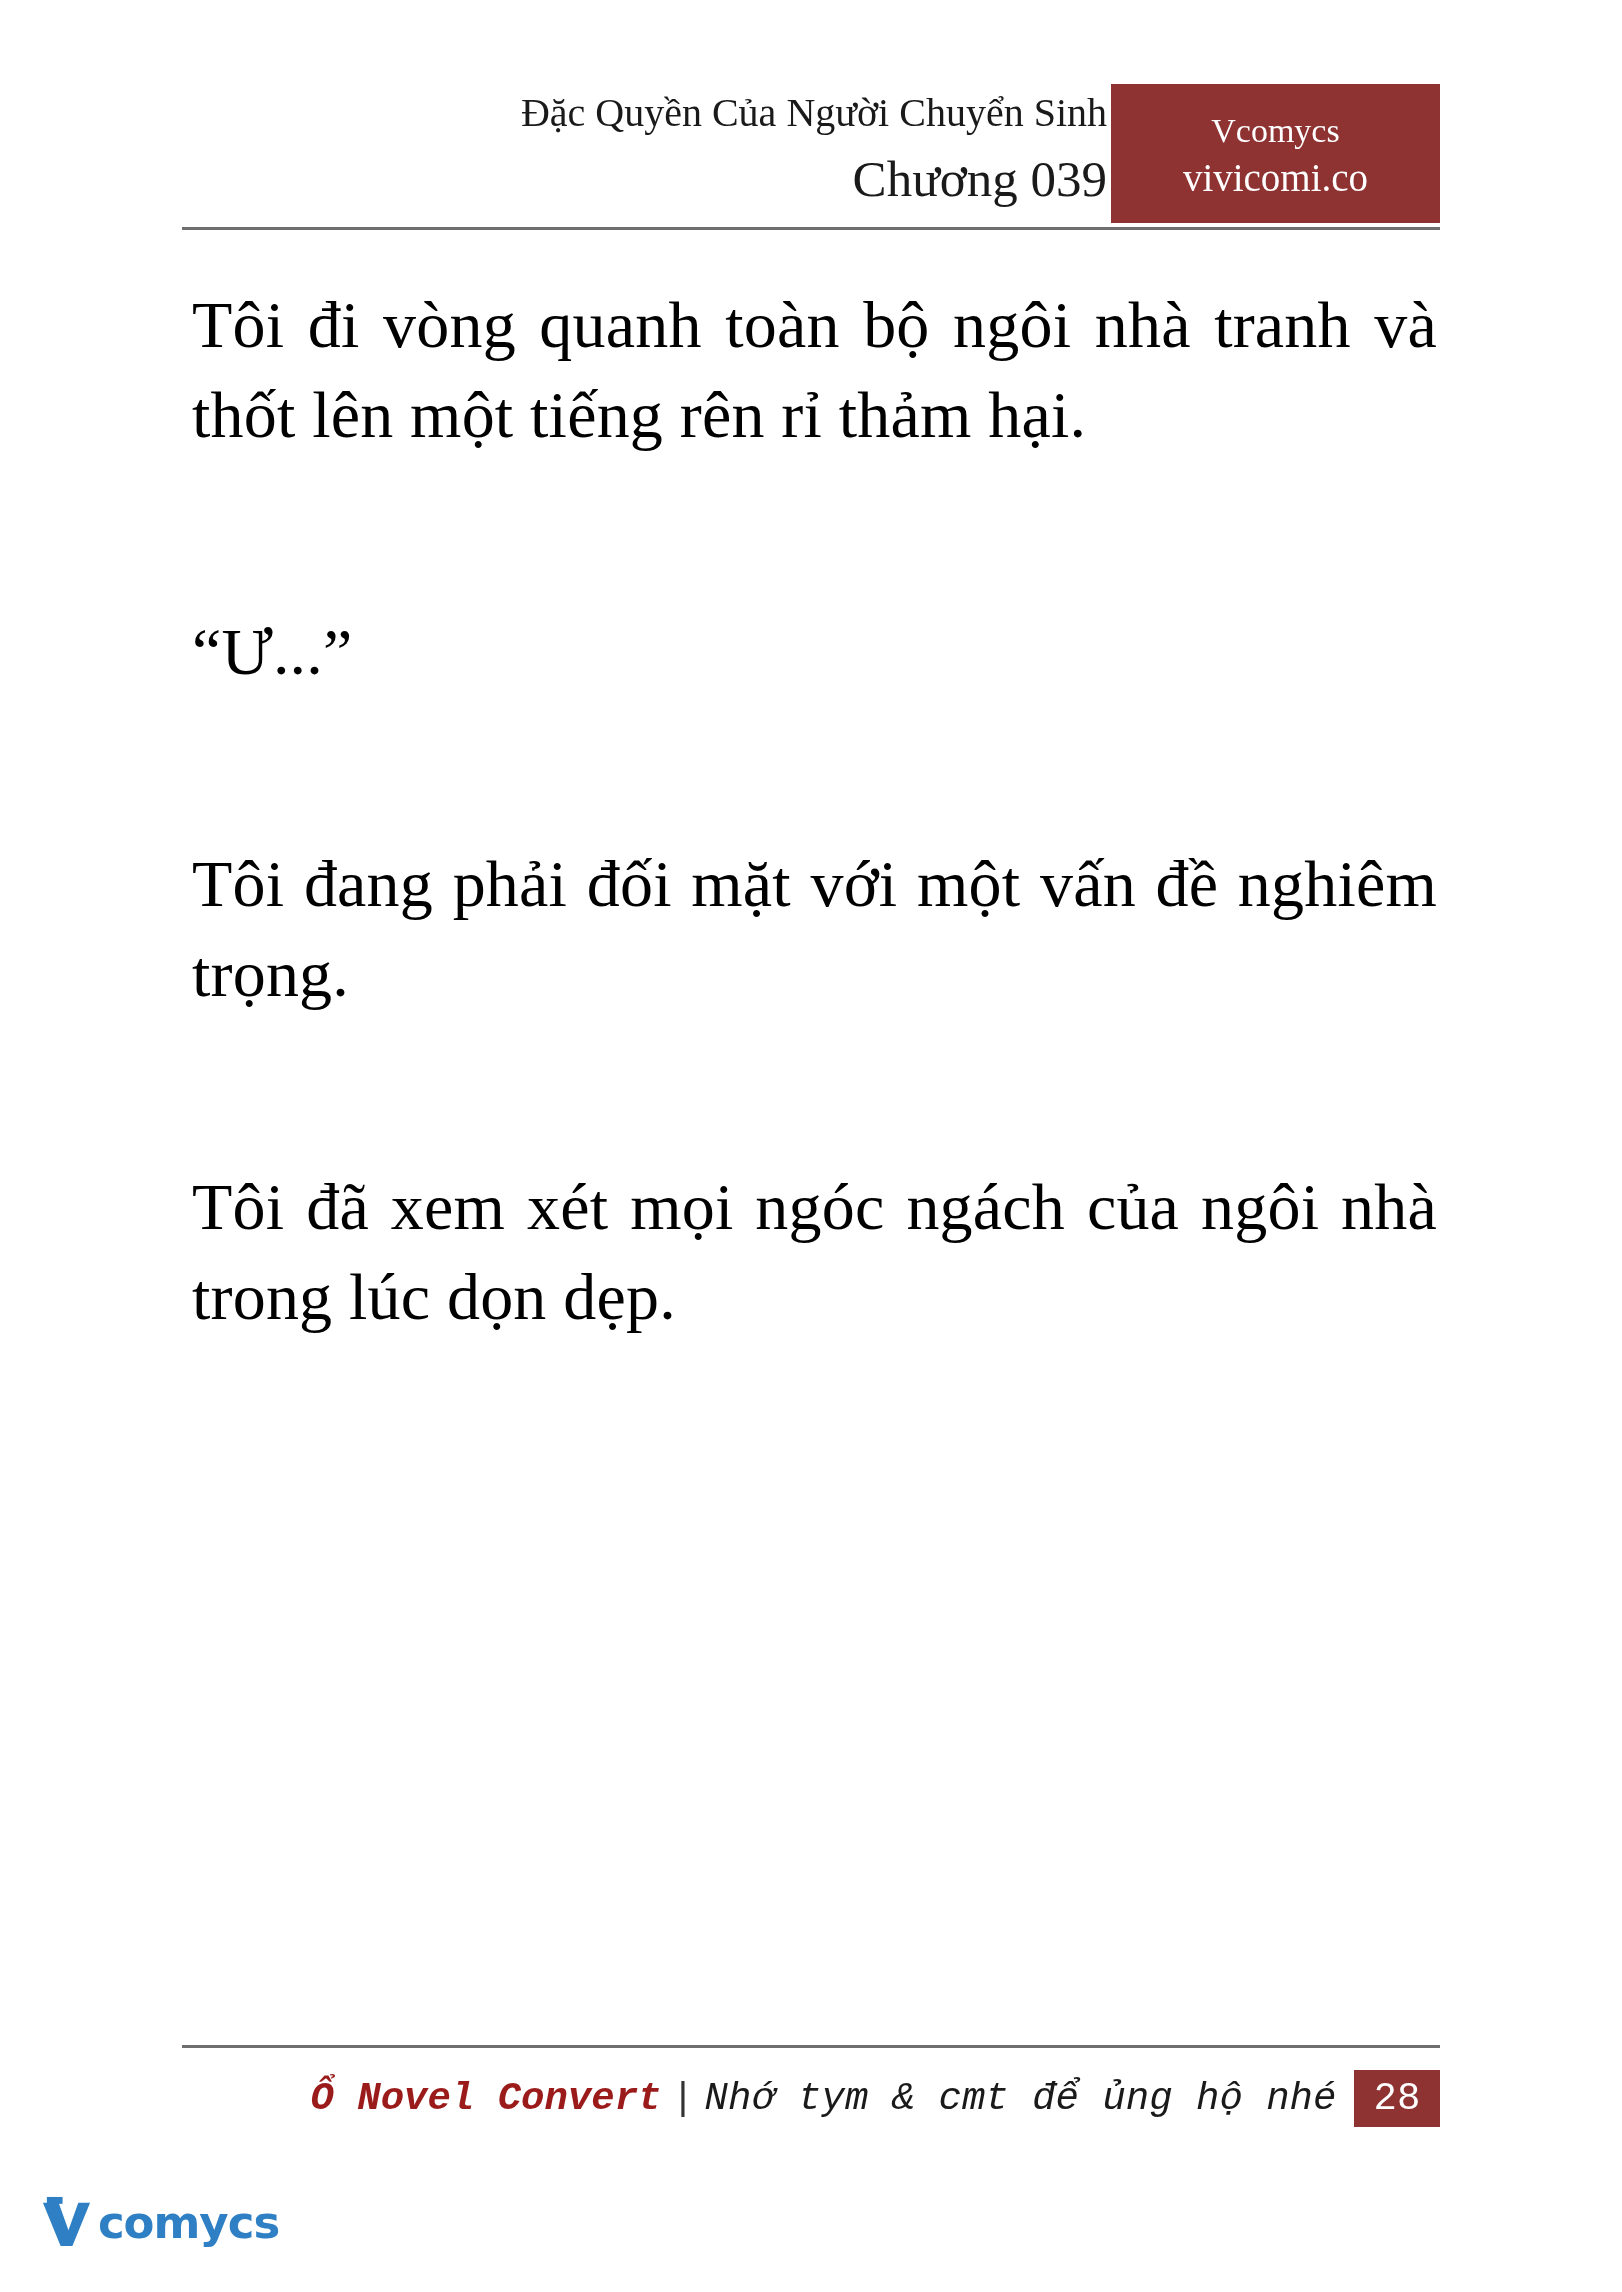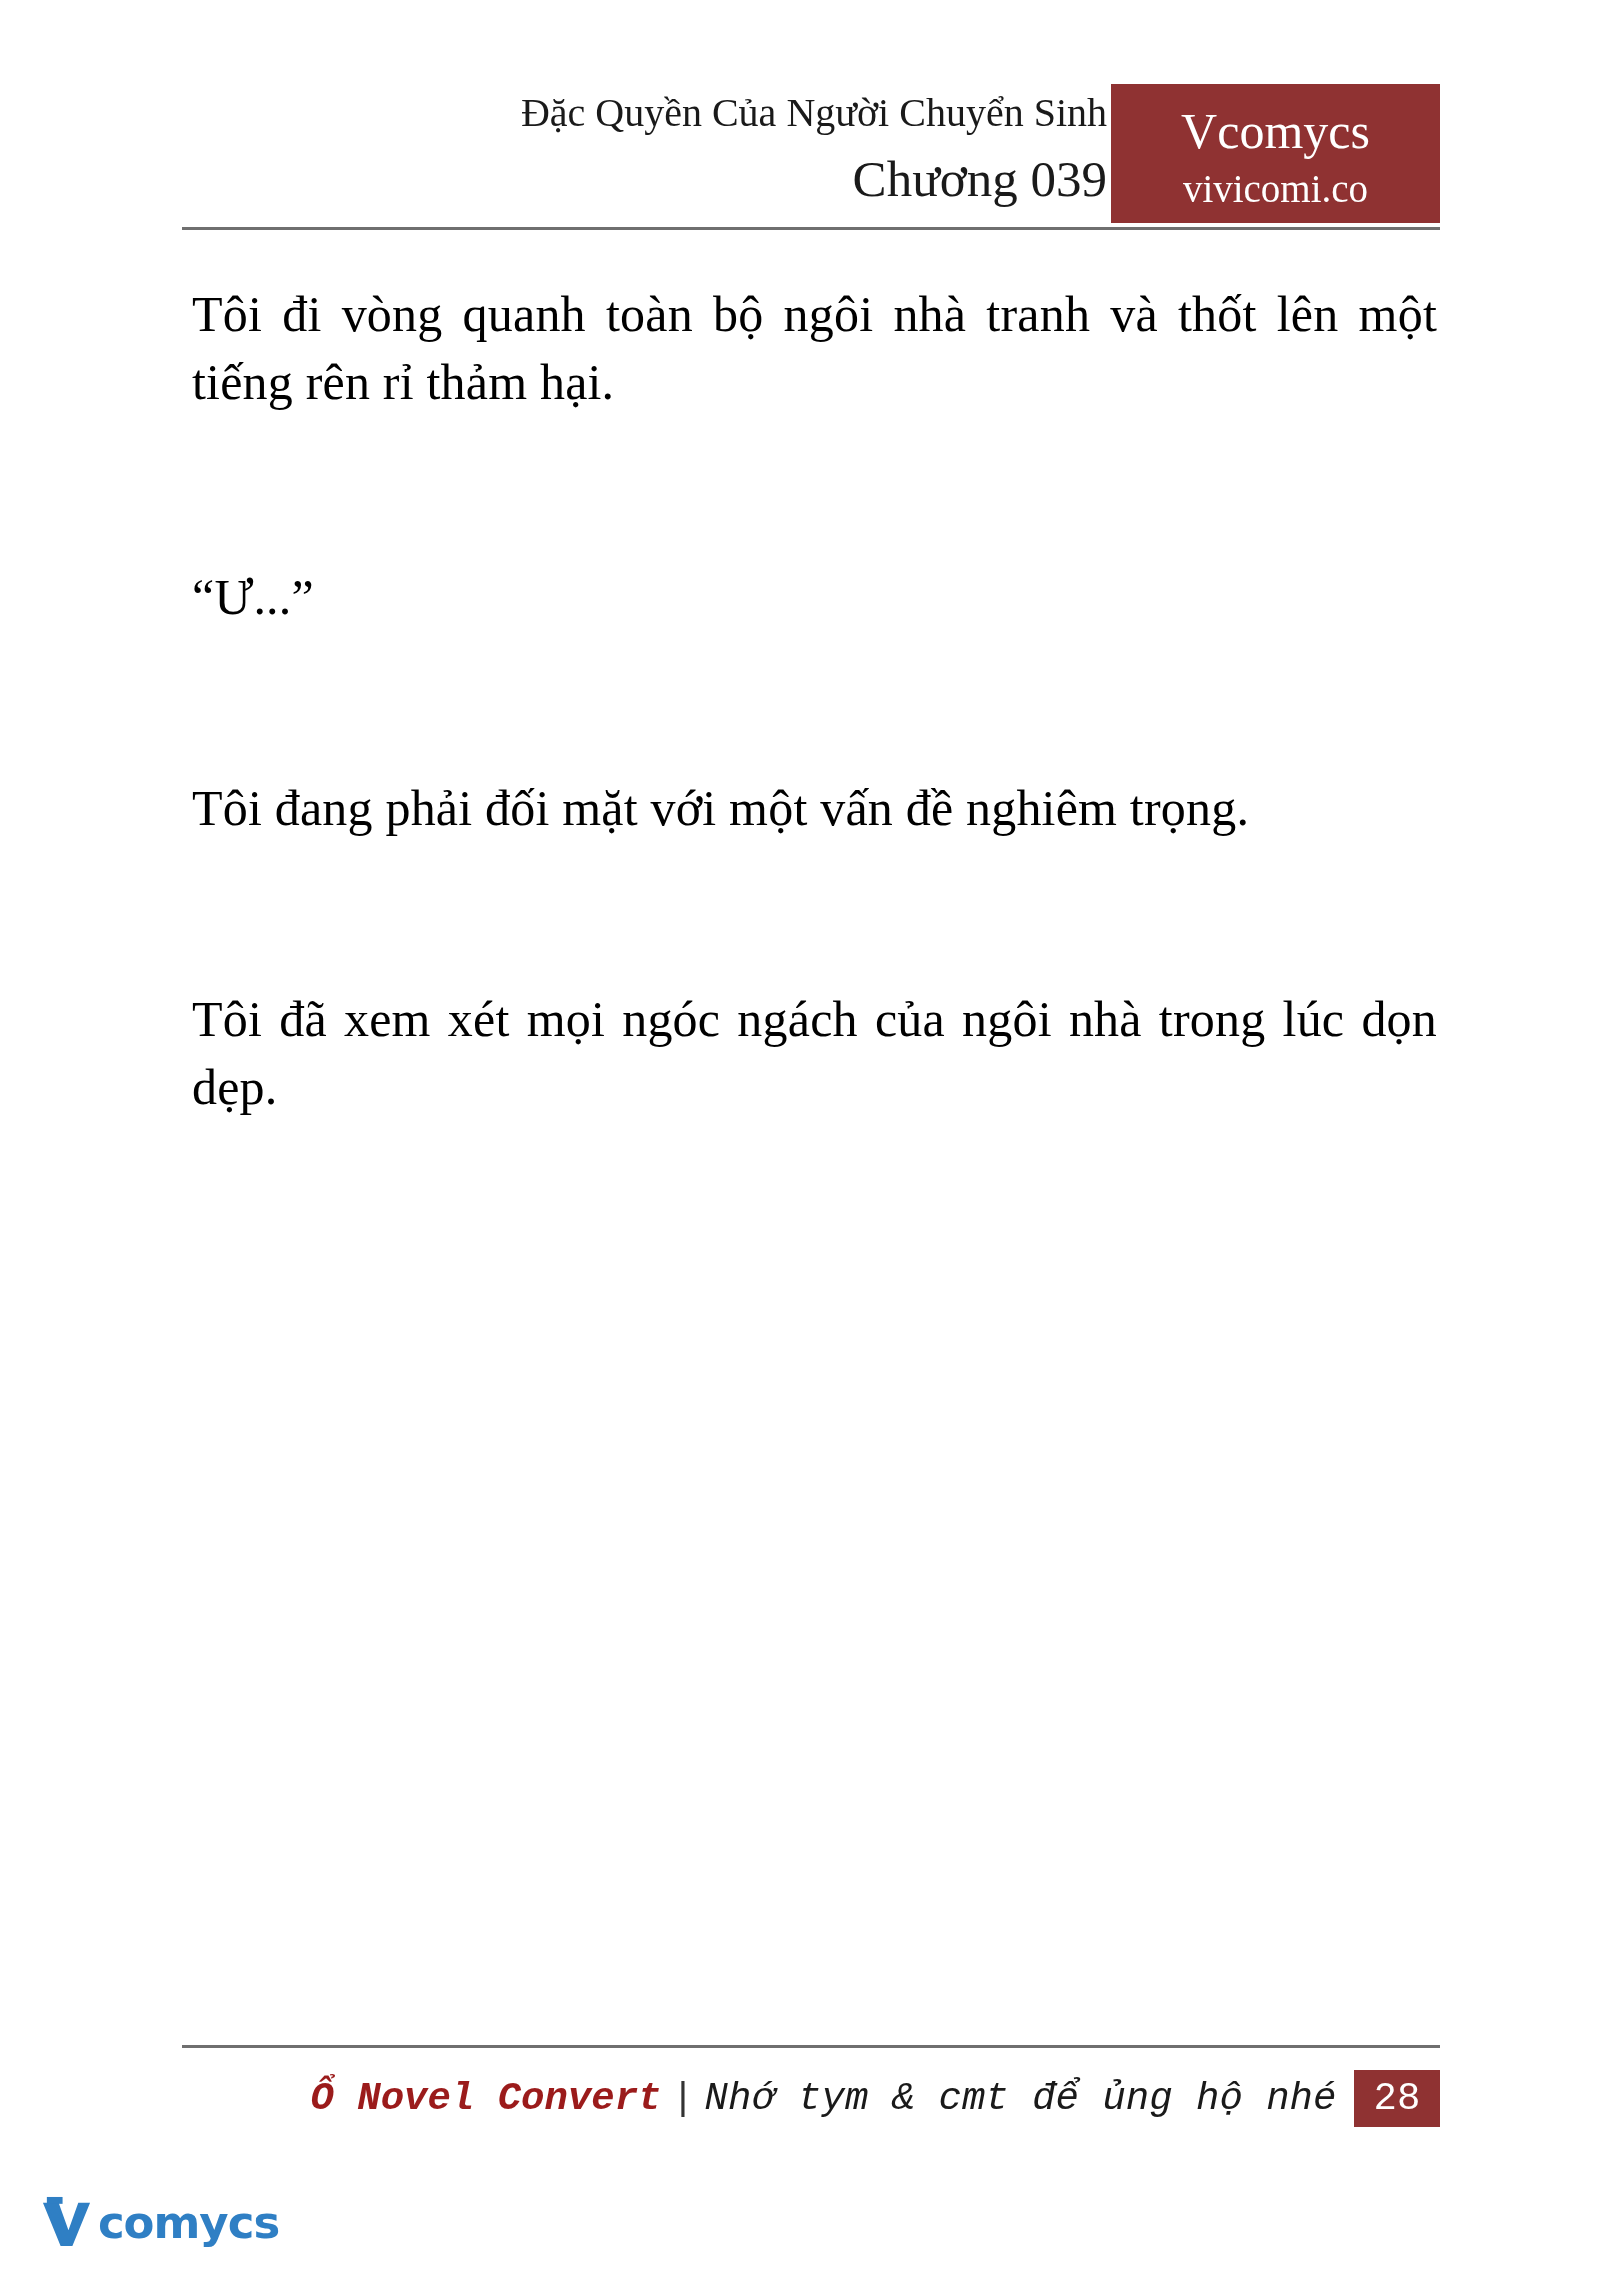--- a/index.html
+++ b/index.html
@@ -58,21 +58,21 @@
     height: 139px;
     background: #8f3232;
     color: #ffffff;
     display: flex;
     flex-direction: column;
     align-items: center;
     justify-content: center;
     line-height: 1.3;
   }
   .header-badge-name {
-    font-size: 50px;
+    font-size: 34px;
     margin-top: 6px;
   }
   .header-badge-url {
     font-size: 39px;
   }
   .header-rule {
     position: absolute;
     left: 182px;
     top: 227px;
     width: 1258px;
@@ -82,21 +82,21 @@
 
   
   .content {
     position: absolute;
     left: 192px;
     top: 280px;
     width: 1245px;
   }
   p.para {
     margin: 0;
-    font-size: 50px;
+    font-size: 66px;
     line-height: 1.36;
     text-align: justify;
     color: #000000;
     letter-spacing: 0.2px;
   }
   p.para.indent {
     text-indent: 61px;
   }
   .spacer-lg { height: 147px; }
   .spacer-md { height: 143px; }

